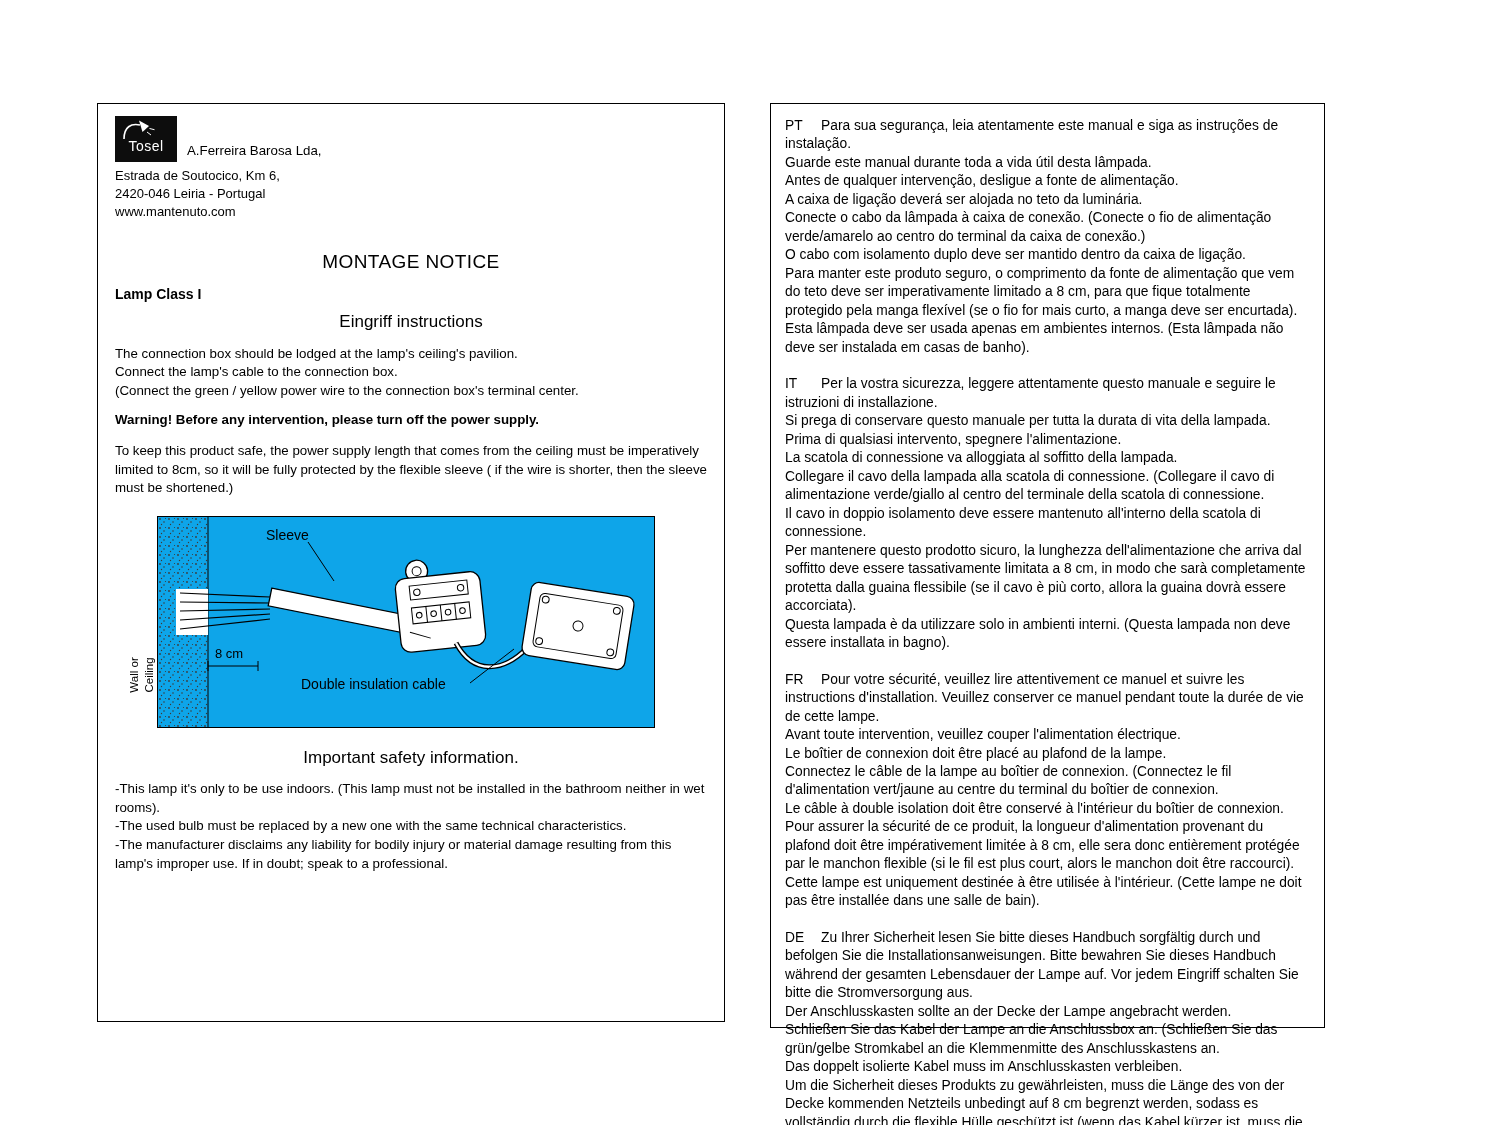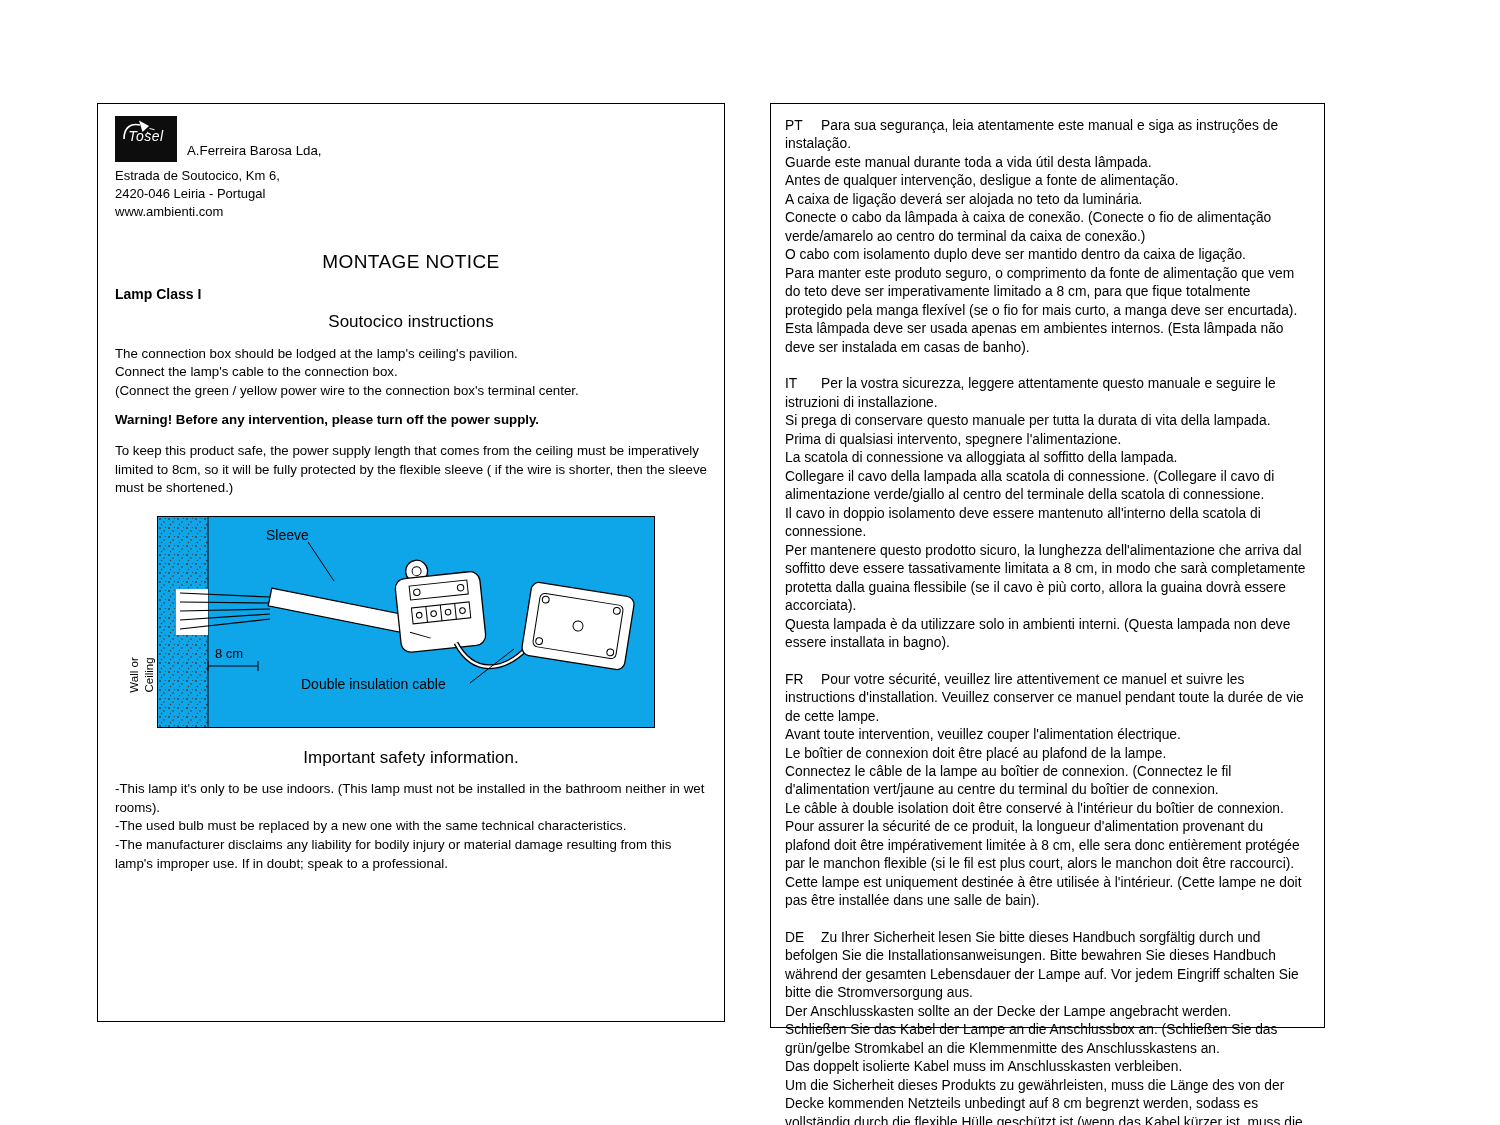--- a/index.html
+++ b/index.html
@@ -12,21 +12,21 @@
   }
   .page-left  { left:97px;  top:103px; width:628px; height:919px; padding:12px 17px; }
   .page-right { left:770px; top:103px; width:555px; height:925px; padding:13px 14px; }
 
   
   .logo-row { display:flex; align-items:flex-end; gap:10px; }
   .logo {
     width:62px; height:46px; background:#0d0d0d; color:#fff; position:relative;
     display:flex; align-items:flex-end; justify-content:center; flex:0 0 auto;
   }
-  .logo .brand { font-size:14px; letter-spacing:0.5px; padding-bottom:18px;font-style:italic; }
+  .logo .brand { font-size:14px; letter-spacing:0.5px; padding-bottom:8px; }
   .logo svg { position:absolute; top:3px; left:5px; }
   .company-name { font-size:13.3px; padding-bottom:4px; }
   .address { font-size:13px; line-height:1.38; margin-top:5px; }
 
   .doc-title { text-align:center; font-size:19px; font-weight:400; letter-spacing:0.4px; margin:30px 0 0; }
   .doc-subtitle { font-size:14px; font-weight:700; margin:13px 0 0; }
 
   .body-text { font-size:13.3px; line-height:1.4; margin:0; }
   .pre { white-space:pre-line; }
   .intro { margin-top:28px; }
@@ -67,28 +67,28 @@
           <path d="M27 13 l4 3 M29.5 9.5 l5 1.2" stroke="#fff" stroke-width="1" fill="none"></path>
         </svg>
         <span class="brand">Tosel</span>
       </div>
       <span class="company-name">A.Ferreira Barosa Lda,</span>
     </div>
 
     <div class="address">
       <div>Estrada de Soutocico, Km 6,</div>
       <div>2420-046 Leiria - Portugal</div>
-      <div>www.ambienti.com</div>
+      <div>www.mantenuto.com</div>
     </div>
 
     <div class="doc-title">MONTAGE NOTICE</div>
     <div class="doc-subtitle">Lamp Class I</div>
 
 
-    <div class="h-center">Soutocico instructions</div>
+    <div class="h-center">Eingriff instructions</div>
 
     <p class="body-text pre para">The connection box should be lodged at the lamp's ceiling's pavilion.
 Connect the lamp's cable to the connection box.
 (Connect the green / yellow power wire to the connection box's terminal center.</p>
 
     <p class="body-text warning">Warning! Before any intervention, please turn off the power supply.</p>
 
 
     <p class="body-text para">To keep this product safe, the power supply length that comes from the ceiling must be imperatively limited to 8cm, so it will be fully protected by the flexible sleeve ( if the wire is shorter, then the sleeve must be shortened.)</p>
 

